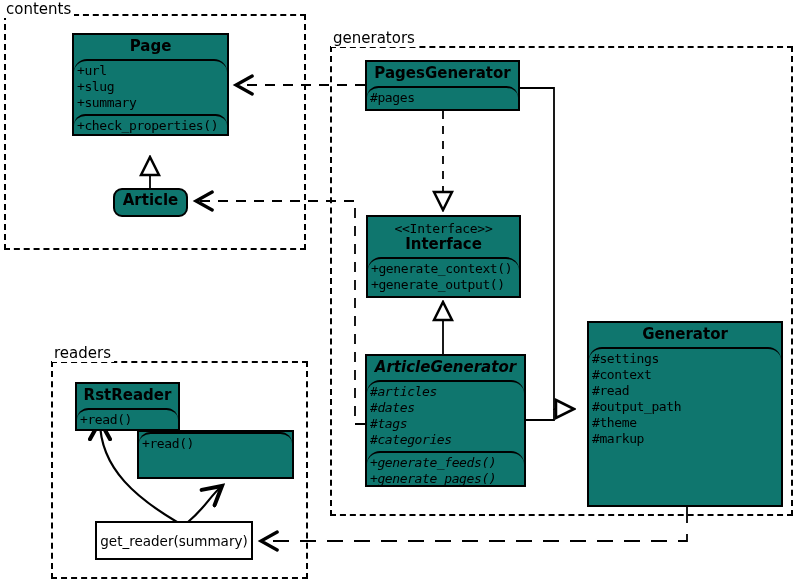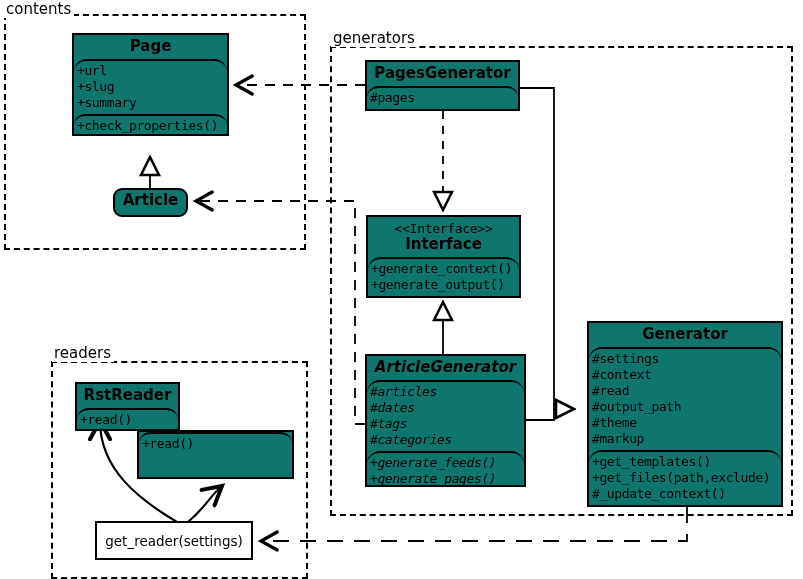--- a/index.html
+++ b/index.html
@@ -221,37 +221,32 @@
   <div class="cls" style="left:587px; top:321px; width:196px; height:186px;">
     <div class="name-comp">Generator</div>
     <div class="comp">
       <div class="member">#settings</div>
       <div class="member">#context</div>
       <div class="member">#read</div>
       <div class="member">#output_path</div>
       <div class="member">#theme</div>
       <div class="member">#markup</div>
     </div>
-    <div class="comp">
-      <div class="member">+get_templates()</div>
-      <div class="member">+get_files(path,exclude)</div>
-      <div class="member">#_update_context()</div>
-    </div>
   </div>
 
   <div class="cls" style="left:75px; top:382px; width:105px; height:49px;">
     <div class="name-comp">RstReader</div>
     <div class="comp">
       <div class="member">+read()</div>
     </div>
   </div>
 
   <div class="cls" style="left:137px; top:430px; width:157px; height:49px;">
     <div class="comp">
       <div class="member">+read()</div>
     </div>
   </div>
 
   <div class="fnbox" style="left:95px; top:521px; width:158px; height:39px;">
-    <span class="fn-label">get_reader(settings)</span>
+    <span class="fn-label">get_reader(summary)</span>
   </div>
 
 </div>
 
 </body></html>

